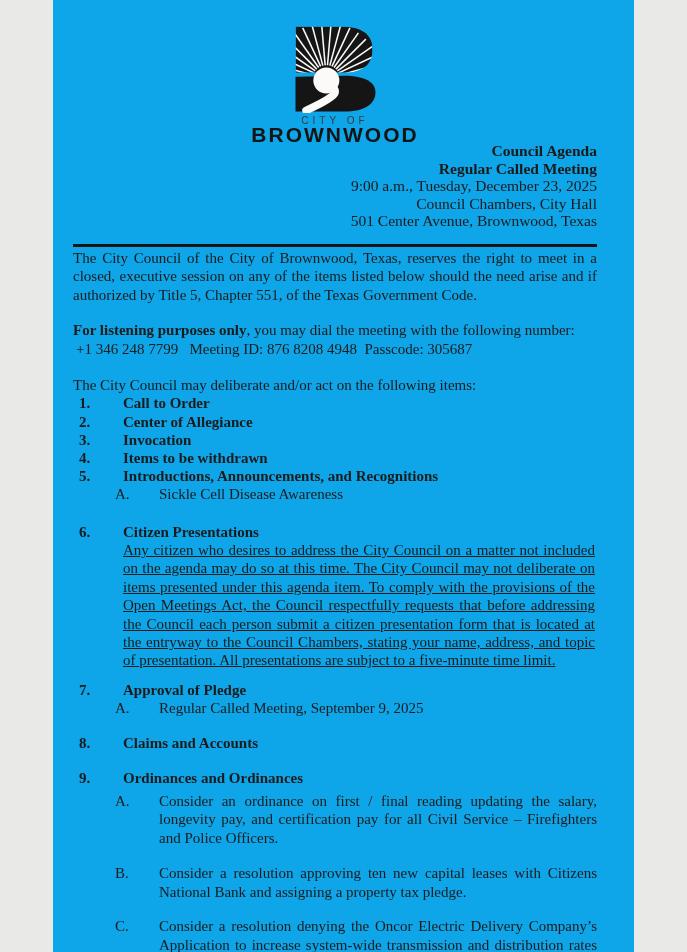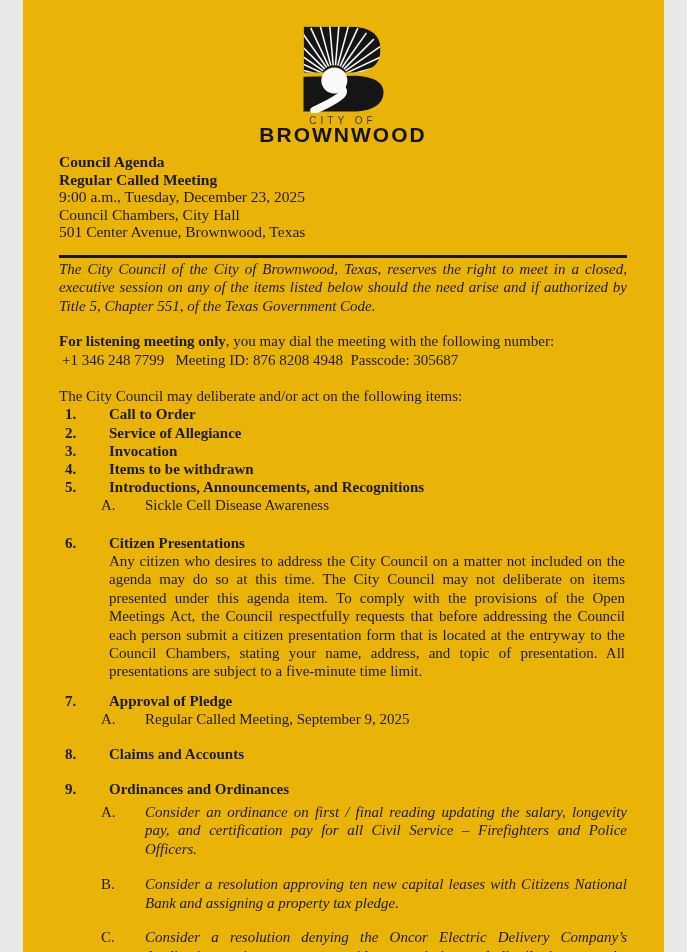--- a/index.html
+++ b/index.html
@@ -1,58 +1,58 @@
 <!DOCTYPE html>
 <html><head>
 <meta charset="utf-8">
 <style>
   html,body{margin:0;padding:0;background:#e9e9e7;}
   .page{
-    width:641px;height:952px;margin:0 auto;
-    background:#eab308;color:#1b1b1b;
+    width:581px;height:952px;margin:0 auto;
+    background:#0ea5e9;color:#1b1b1b;
     font-family:"Liberation Serif", serif;
     box-sizing:border-box;
-    padding:25px 37px 0 36px;
+    padding:25px 37px 0 20px;
     overflow:hidden;
   }
   
   .logo-block{text-align:center;}
   .logo-svg{display:block;margin:0 auto;}
   .city-of{
     font-family:"Liberation Sans", sans-serif;
     font-size:10px;letter-spacing:4px;color:#3a3a3a;margin-top:2px;line-height:11px;
   }
   .city-name{
     font-family:"Liberation Sans", sans-serif;
     font-size:21px;font-weight:bold;letter-spacing:2px;color:#141414;line-height:15px;margin-top:1px;
   }
   
-  .header{text-align:left;margin-top:11px;}
+  .header{text-align:right;}
   .header div{line-height:17.6px;font-size:15.5px;}
   .h-bold{font-weight:bold;font-size:16.5px;}
   
   .rule{border:none;border-top:3px solid #151515;margin:14px 0 0 0;}
   
   .para{font-size:15px;line-height:18.5px;margin:0;}
   .mt-notice{margin-top:2px;}
-  .justify{text-align:justify;font-style:italic;}
+  .justify{text-align:justify;}
   .listening{margin-top:17px;}
   .dial{padding-left:3px;white-space:pre-wrap;}
   .deliberate{margin-top:18px;line-height:18px;}
   
   .item{display:flex;font-size:15px;line-height:18.2px;}
   .num{flex:none;width:44px;padding-left:6px;font-weight:bold;}
   .ititle{font-weight:bold;}
   .sub{display:flex;font-size:15px;line-height:18.2px;padding-left:42px;}
   .letter{flex:none;width:44px;}
   .subtext{flex:1;}
   .subpara{line-height:18.5px;}
   .ibody{
     margin-left:50px;margin-right:2px;
-    font-size:15px;line-height:18.4px;text-align:justify;
+    font-size:15px;line-height:18.4px;text-align:justify;text-decoration:underline;
   }
   .gap19{margin-top:19px;}
   .gap17{margin-top:17px;}
   .gap16{margin-top:16px;}
   .gap12{margin-top:11px;}
   .gap4{margin-top:4px;}
 </style>
 </head>
 <body>
 
@@ -105,33 +105,33 @@
     <div>9:00 a.m., Tuesday, December 23, 2025</div>
     <div>Council Chambers, City Hall</div>
     <div>501 Center Avenue, Brownwood, Texas</div>
   </div>
 
   <hr class="rule">
 
   <p class="para justify mt-notice">The City Council of the City of Brownwood, Texas, reserves the right to meet in a closed, executive session on any of the items listed below should the need arise and if authorized by Title 5, Chapter 551, of the Texas Government Code.</p>
 
   <div class="para listening">
-    <div><b>For listening meeting only</b><span>, you may dial the meeting with the following number:</span></div>
+    <div><b>For listening purposes only</b><span>, you may dial the meeting with the following number:</span></div>
     <div class="dial">+1 346 248 7799   Meeting ID: 876 8208 4948  Passcode: 305687</div>
   </div>
 
   <p class="para deliberate">The City Council may deliberate and/or act on the following items:</p>
 
   <div class="item">
     <span class="num">1.</span>
     <span class="ititle">Call to Order</span>
   </div>
   <div class="item">
     <span class="num">2.</span>
-    <span class="ititle">Service of Allegiance</span>
+    <span class="ititle">Center of Allegiance</span>
   </div>
   <div class="item">
     <span class="num">3.</span>
     <span class="ititle">Invocation</span>
   </div>
   <div class="item">
     <span class="num">4.</span>
     <span class="ititle">Items to be withdrawn</span>
   </div>
   <div class="item">

